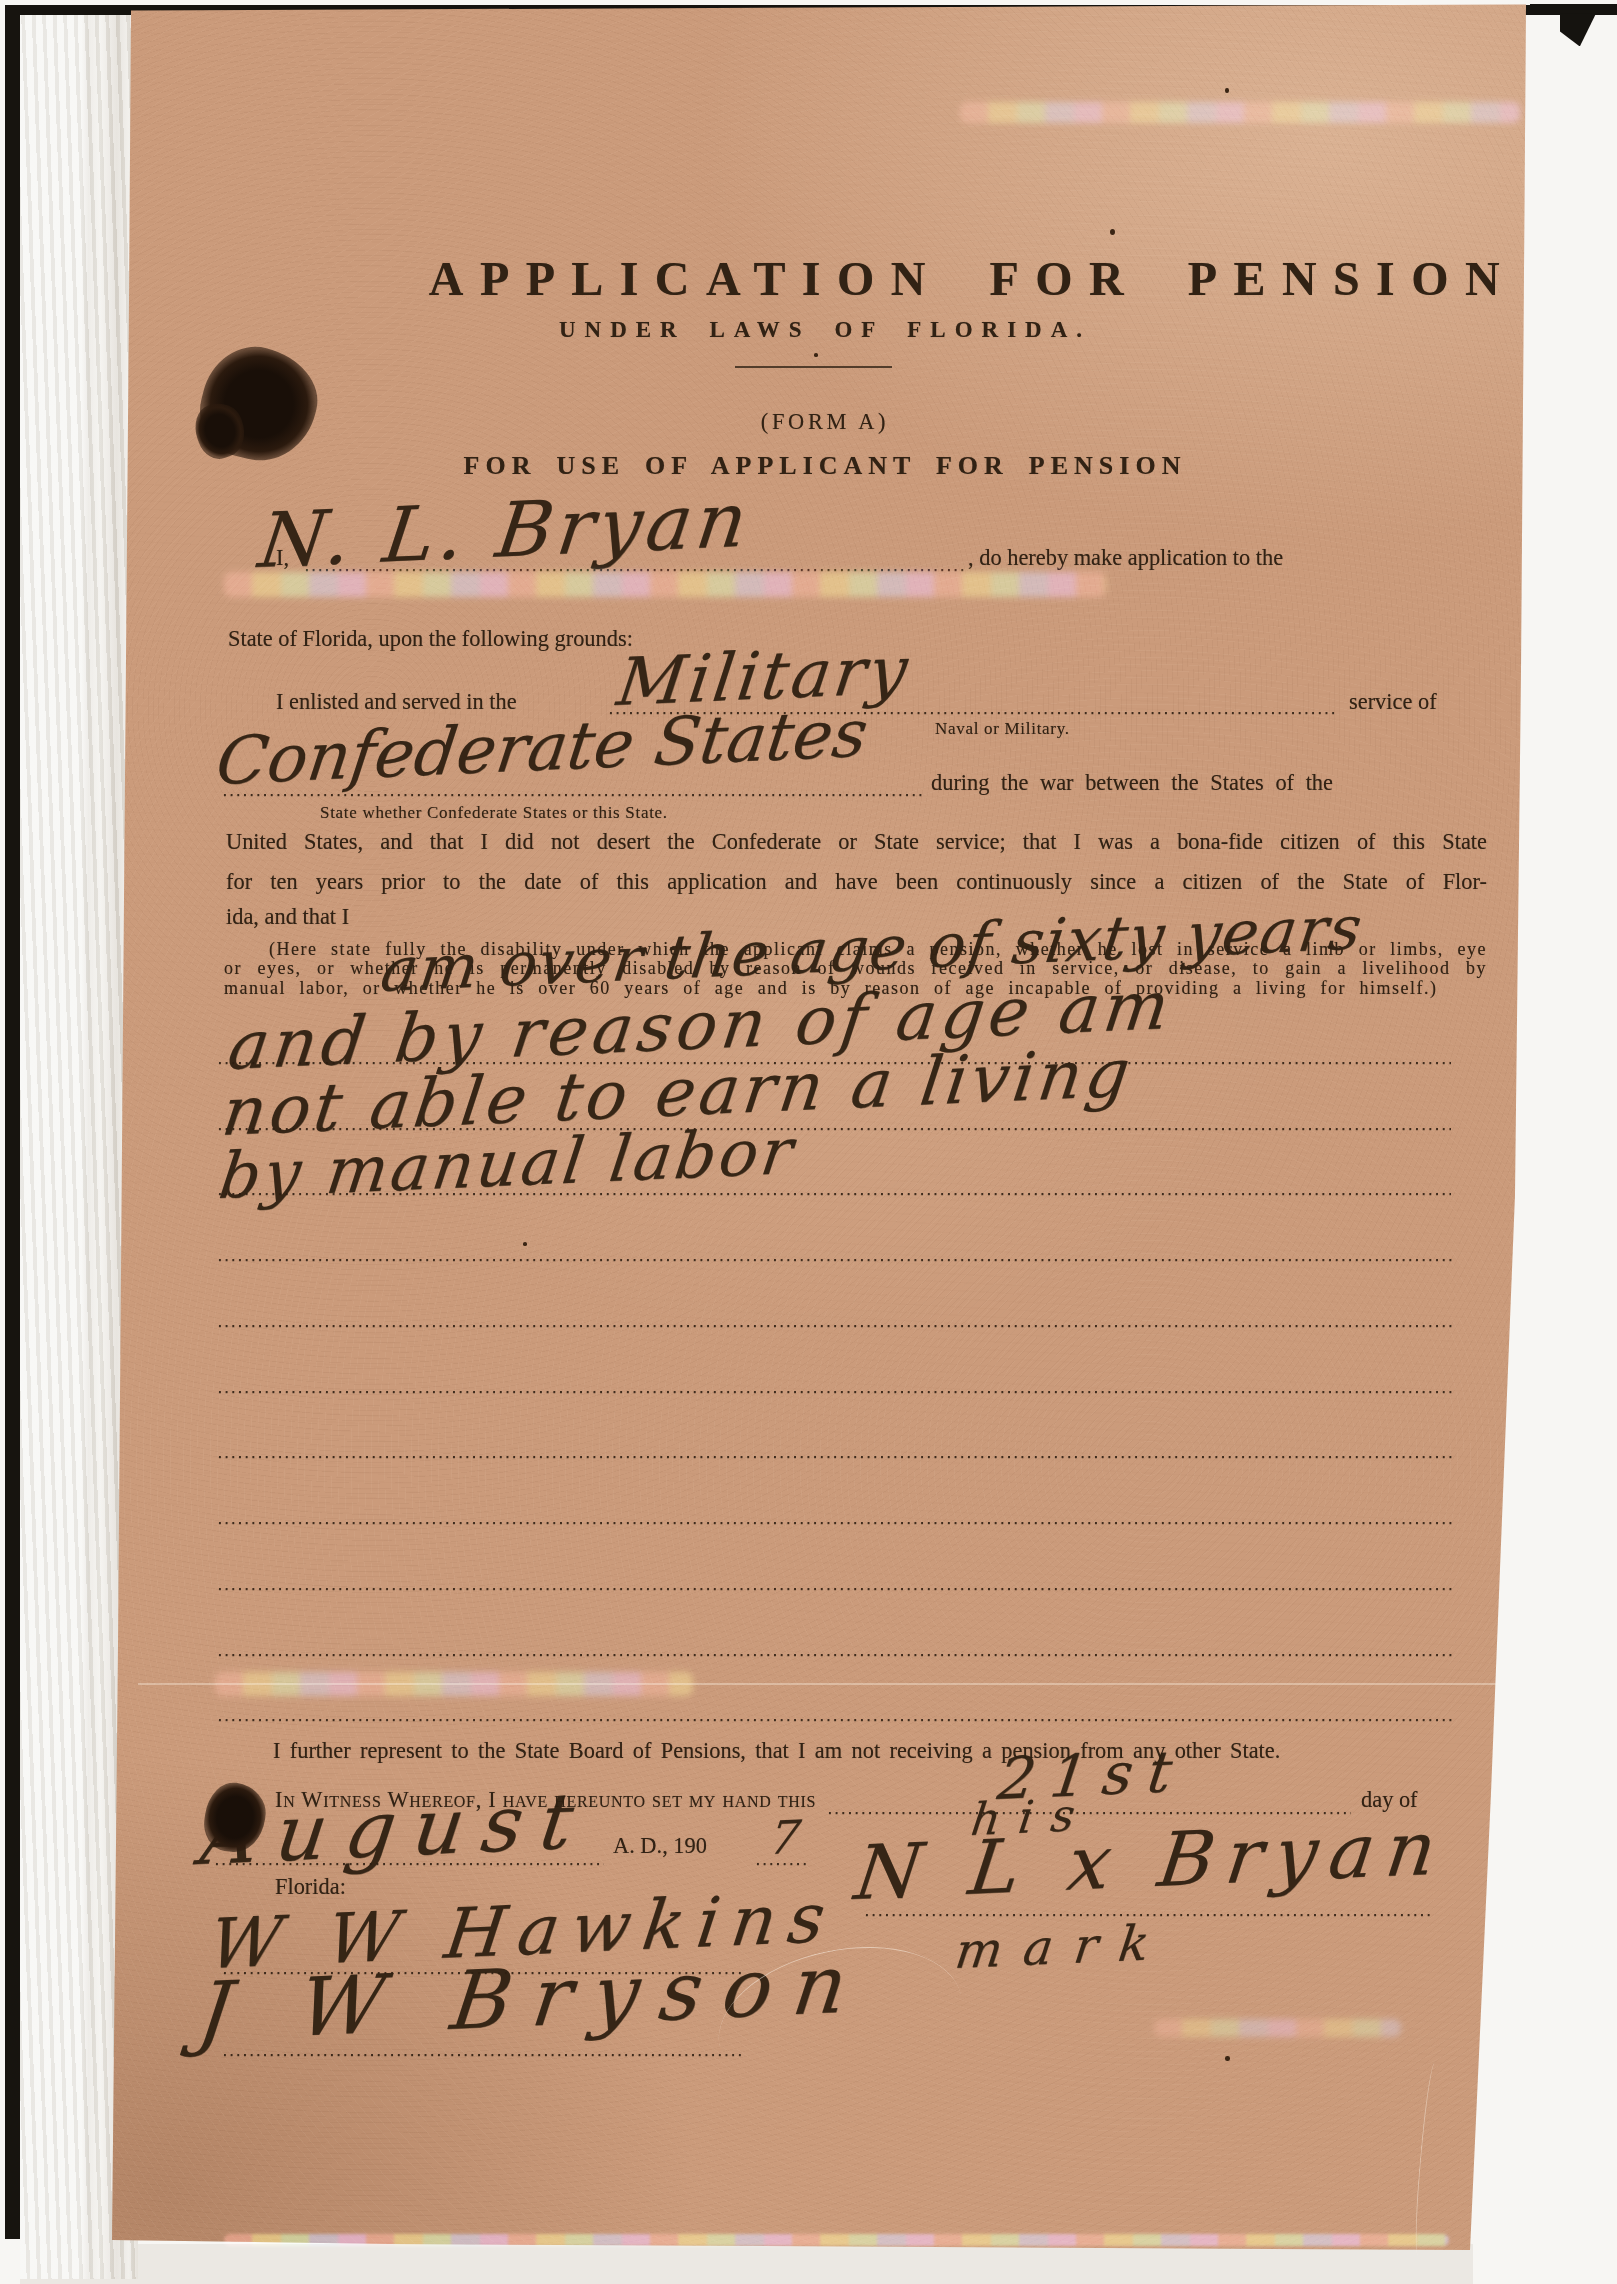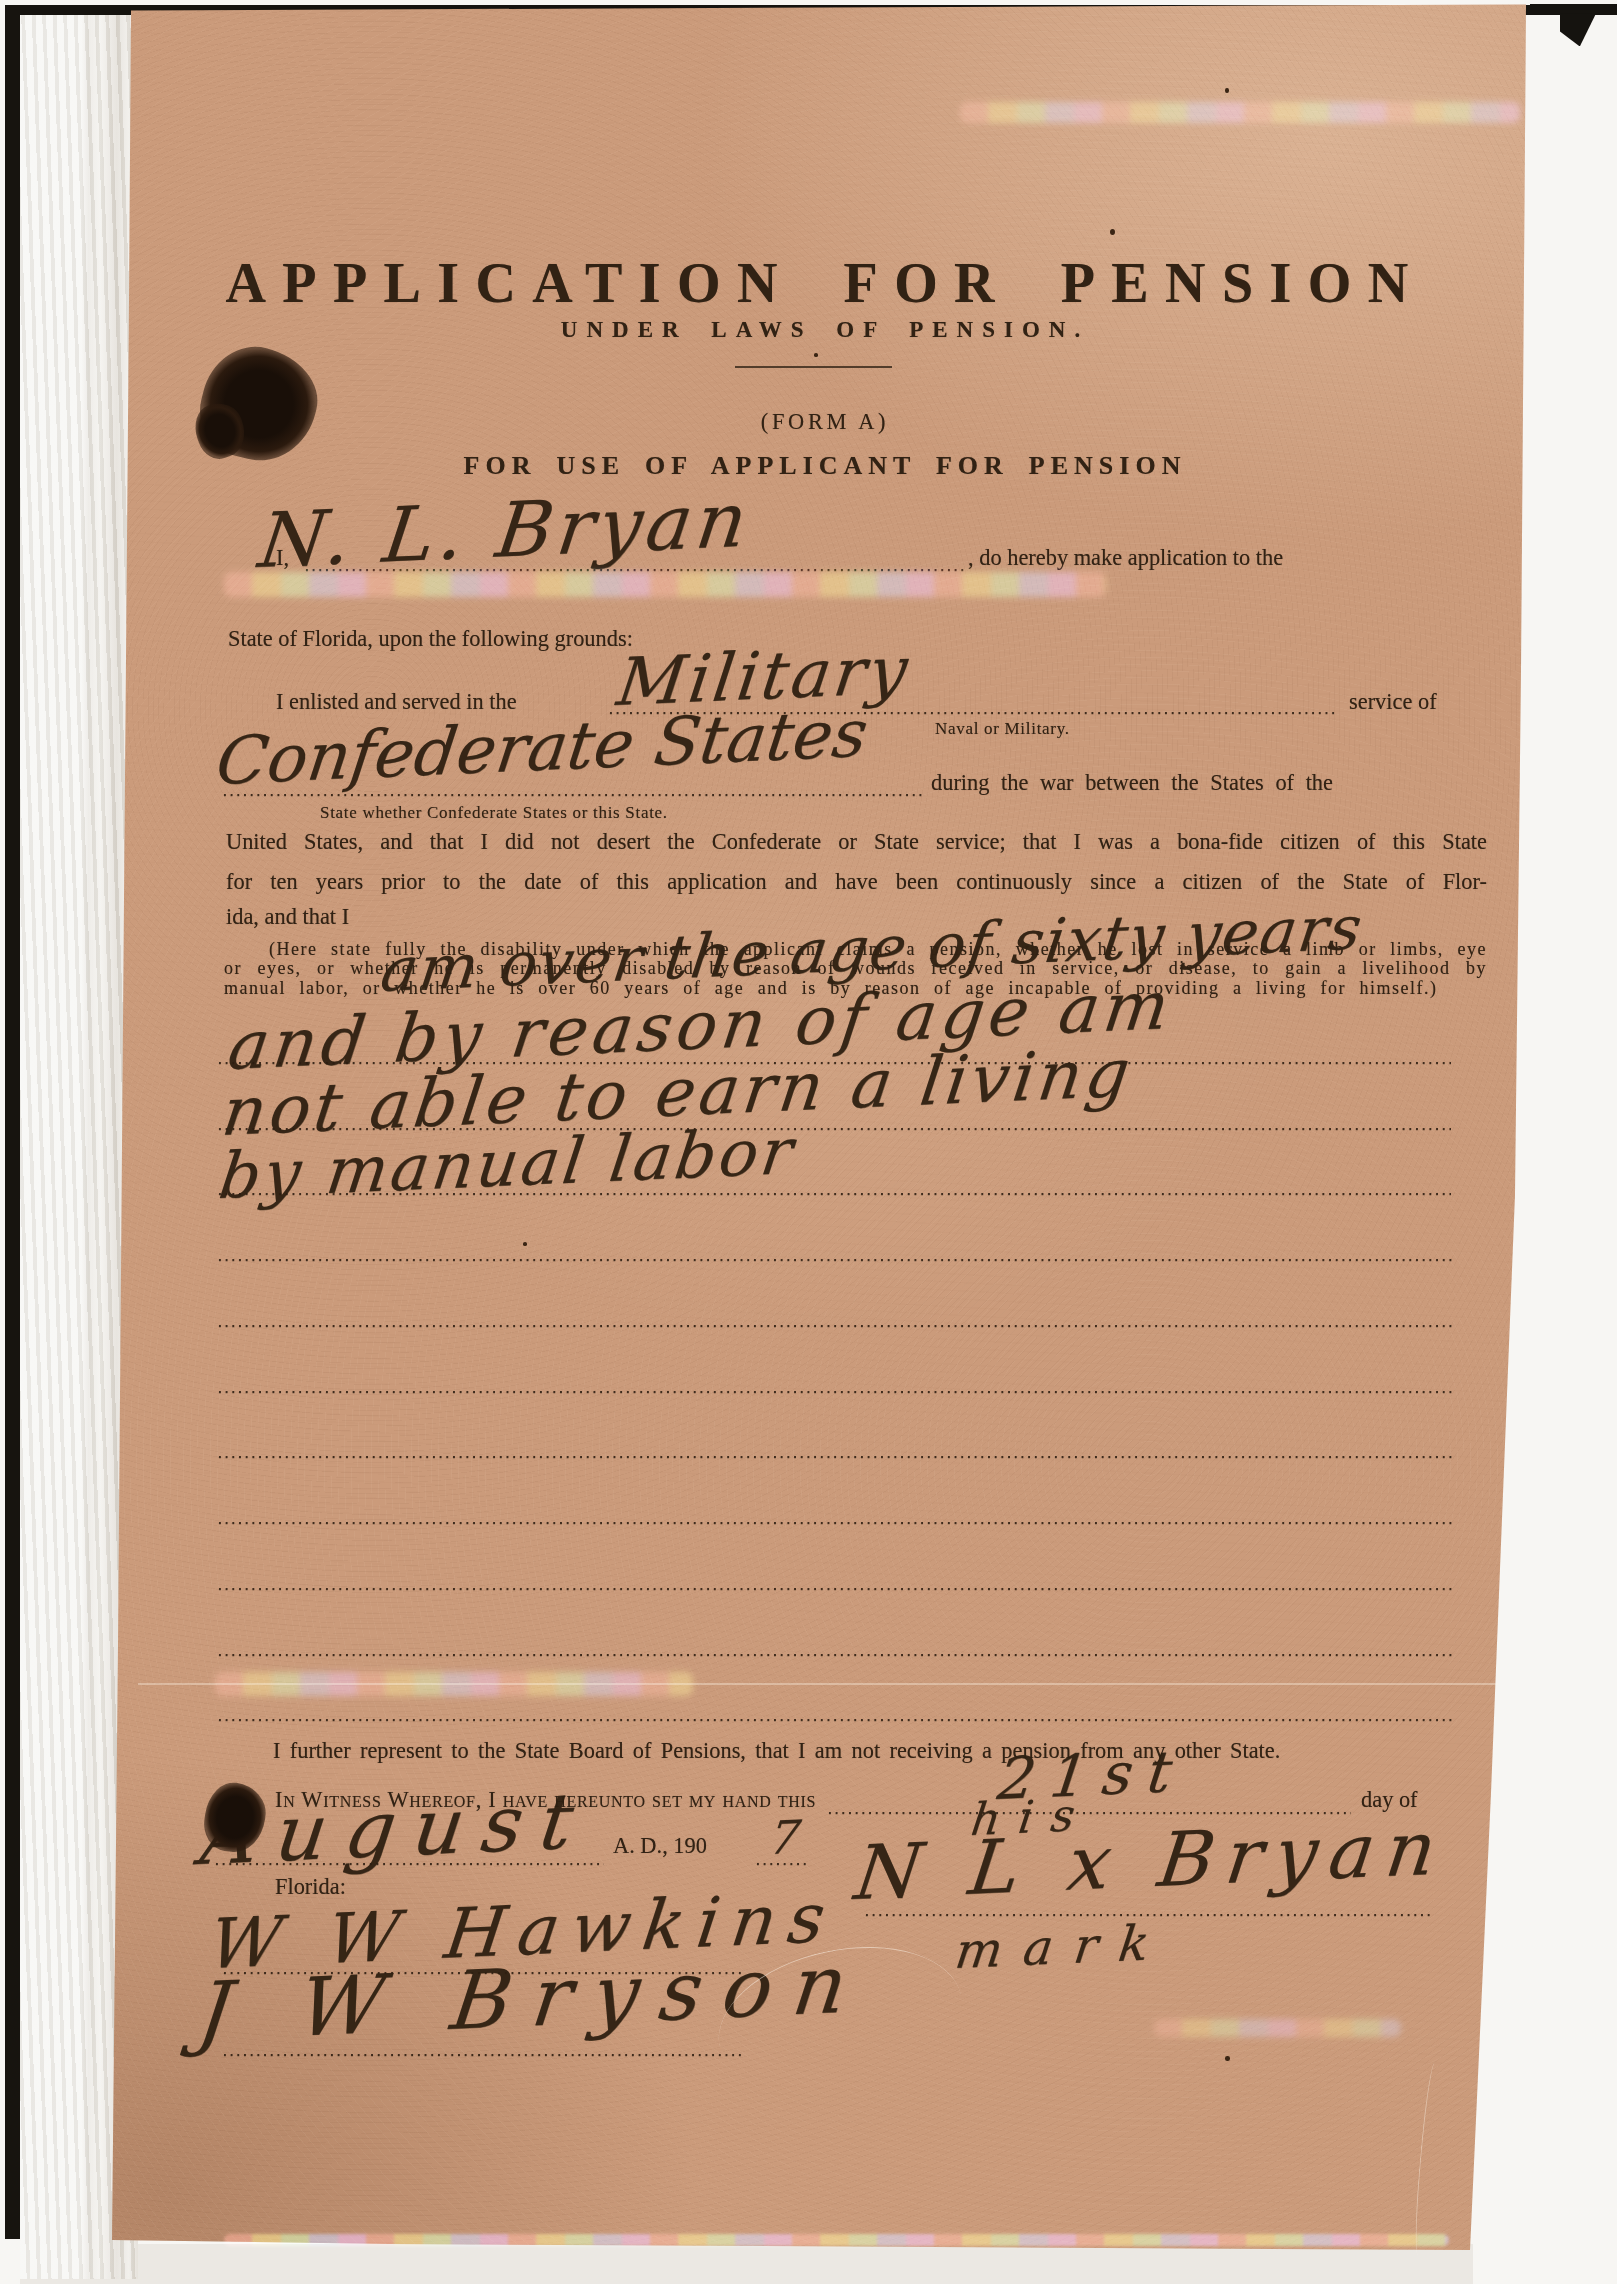--- a/index.html
+++ b/index.html
@@ -71,22 +71,22 @@
   <div class="bottom-strip"></div>
   <div class="sleeve"></div>
   <div class="frame-top"></div>
   <div class="frame-left"></div>
   <div class="corner-tr"></div>
   <div class="corner-tr-nub"></div>
 
   <div class="paper"></div>
   <div class="grain"></div>
 
-  <div class="print center" style="left:134px;top:251px;width:1382px;font-size:56px;font-weight:bold;letter-spacing:16.4px;word-spacing:19.4px;">APPLICATION FOR PENSION</div>
-  <div class="print center" style="left:134px;top:317px;width:1382px;font-size:23px;font-weight:bold;letter-spacing:9px;word-spacing:9px;">UNDER LAWS OF PENSION.</div>
+  <div class="print center" style="left:134px;top:251px;width:1382px;font-size:48px;font-weight:bold;letter-spacing:16.4px;word-spacing:19.4px;text-align:right;">APPLICATION FOR PENSION</div>
+  <div class="print center" style="left:134px;top:317px;width:1382px;font-size:23px;font-weight:bold;letter-spacing:9px;word-spacing:9px;">UNDER LAWS OF FLORIDA.</div>
   <div class="rule" style="left:735px;top:366px;width:157px;height:2.2px;opacity:.85;"></div>
   <div class="print center" style="left:134px;top:451px;width:1382px;font-size:26px;font-weight:bold;letter-spacing:6px;word-spacing:7.5px;">FOR USE OF APPLICANT FOR PENSION</div>
   <div class="print center" style="left:134px;top:409px;width:1382px;font-size:22.4px;letter-spacing:3.7px;">(FORM A)</div>
 
   <div class="script" style="left:254px;top:496px;font-size:76px;letter-spacing:4.5px;">N. L. Bryan</div>
   <div class="print" style="left:276px;top:545px;">I,</div>
   <div class="dots" style="left:305px;top:568px;width:663px;"></div>
   <div class="print" style="left:968px;top:545px;">, do hereby make application to the</div>
   <div class="print" style="left:228px;top:626px;">State of Florida, upon the following grounds:</div>
 

